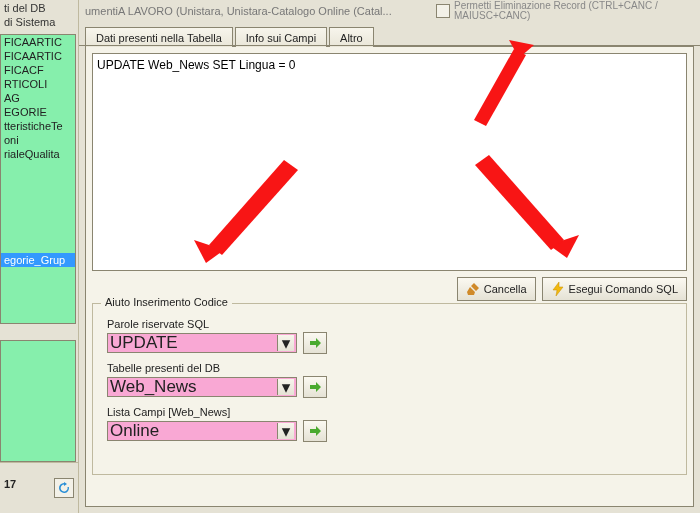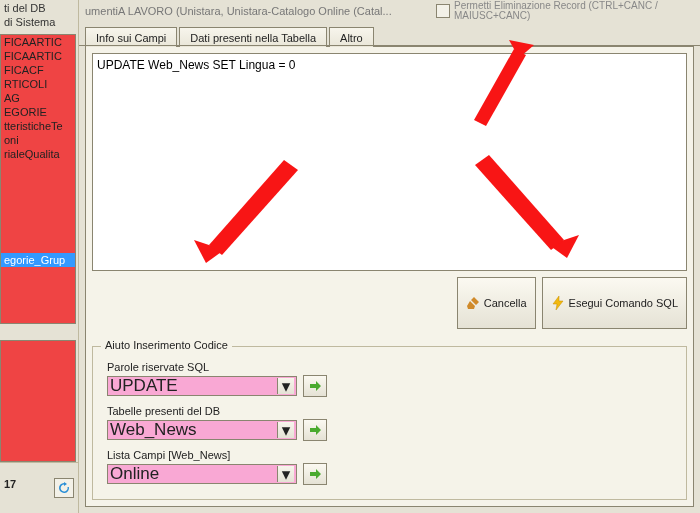--- a/index.html
+++ b/index.html
@@ -1,39 +1,39 @@
 <!DOCTYPE html>
 <html><head>
 <meta charset="utf-8">
 <style>
 html,body{margin:0;padding:0;font-family:Tahoma,Arial,sans-serif;font-size:11px;background:#e5e2d5;color:#222;width:700px;height:513px;overflow:hidden}
 .page{display:flex;height:100%}
 .left-col{width:78px;flex:0 0 78px;background:#e5e2d5;border-right:1px solid #bfb99f;display:flex;flex-direction:column}
 .left-header{padding:2px 4px;color:#333;white-space:nowrap;overflow:hidden}
 .left-header-row{height:14px;overflow:hidden}
-.db-list{flex:1;background:#ef4444;border:1px solid #8a8570;margin:2px 2px 0 0;overflow:hidden;font-size:11px}
+.db-list{flex:1;background:#86efac;border:1px solid #8a8570;margin:2px 2px 0 0;overflow:hidden;font-size:11px}
 .db-list div{padding:1px 3px;white-space:nowrap;overflow:hidden}
 .db-list .sel{background:#3399ff;color:#fff}
 .spacer-gap{height:14px}
 .footer-row{display:flex;align-items:flex-start;padding:15px 4px;border-top:1px solid #bfb99f;background:#e5e2d5}
 .footer-row .num{flex:1;font-weight:bold}
 .refresh-btn{width:18px;height:18px;border:1px solid #8a8570;background:#f3f1e8;display:flex;align-items:center;justify-content:center;color:#2a8fd6}
 .main{flex:1;display:flex;flex-direction:column;background:#e5e2d5;position:relative}
 .top-strip{height:22px;display:flex;align-items:center;padding:0 6px;color:#777;font-size:11px;overflow:hidden;white-space:nowrap}
 .top-strip .chk{width:12px;height:12px;border:1px solid #8a8570;margin-right:4px;flex:0 0 12px;background:#f3f1e8}
 .top-strip .cut{flex:1;overflow:hidden}
 .tabs{display:flex;align-items:flex-end;padding:0 6px;height:24px;position:relative}
 .tab{padding:4px 10px 3px;border:1px solid #8a8570;border-bottom:none;background:linear-gradient(#f7f5ec,#e9e6d8);margin-right:2px;position:relative;top:1px;font-size:11px;cursor:pointer}
 .tab.active{background:#f5f3e9;font-weight:bold;border-bottom:1px solid #f5f3e9;z-index:2}
 .tab-line{position:absolute;left:0;right:0;bottom:0;height:1px;background:#8a8570}
 .tab-body{margin:0 6px 6px;background:#f5f3e9;border:1px solid #8a8570;display:flex;flex-direction:column;padding:6px;flex:1}
 .sql-area{width:100%;height:218px;resize:none;border:1px solid #8a8570;background:#fff;font-family:Verdana,Arial,sans-serif;font-size:12px;padding:4px;box-sizing:border-box}
 .btn-row{display:flex;justify-content:flex-end;gap:6px;margin-top:6px}
-.btn{display:flex;align-items:center;gap:4px;padding:18px 8px;border:1px solid #8a8570;background:linear-gradient(#fbf9f1,#e5e2d5);cursor:pointer;font-size:11px}
-.fieldset{border:1px solid #bfb99f;margin-top:17px;padding:10px 14px 6px;position:relative}
+.btn{display:flex;align-items:center;gap:4px;padding:4px 8px;border:1px solid #8a8570;background:linear-gradient(#fbf9f1,#e5e2d5);cursor:pointer;font-size:11px}
+.fieldset{border:1px solid #bfb99f;margin-top:2px;padding:10px 14px 24px;position:relative}
 .fieldset .legend{position:absolute;top:-8px;left:8px;background:#f5f3e9;padding:0 4px;font-size:11px}
 .fld-label{margin:4px 0 2px;font-size:11px}
 .fld-row{display:flex;align-items:center;gap:6px;margin-bottom:8px}
 .combo{width:190px;height:20px;border:1px solid #8a8570;background:#f9a8d4;font-size:17px;padding:0 2px;box-sizing:border-box;display:flex;align-items:center;justify-content:space-between}
 .combo .cv{flex:1;overflow:hidden;white-space:nowrap}
 .combo .dd{width:16px;height:16px;display:flex;align-items:center;justify-content:center;border-left:1px solid #8a8570;background:linear-gradient(#f7f5ec,#e5e2d5)}
 .go-btn{width:22px;height:20px;border:1px solid #8a8570;background:linear-gradient(#fbf9f1,#e5e2d5);display:flex;align-items:center;justify-content:center;cursor:pointer}
 .arrow{position:absolute;pointer-events:none}
 svg.redarrow{display:block}
 </style>
@@ -73,22 +73,22 @@
 
   <div class="main">
     <div class="top-strip">
       <span class="cut">umentiA    LAVORO (Unistara, Unistara-Catalogo Online (Catal...</span>
       <span style="width:20px"></span>
       <span class="chk"></span>
       <span style="max-width:240px;white-space:normal;line-height:10px;font-size:10px;color:#888">Permetti Eliminazione Record (CTRL+CANC / MAIUSC+CANC)</span>
     </div>
 
     <div class="tabs">
+      <div class="tab">Dati presenti nella Tabella</div>
       <div class="tab">Info sui Campi</div>
-      <div class="tab">Dati presenti nella Tabella</div>
       <div class="tab">Altro</div>
       <div class="tab-line"></div>
     </div>
 
     <div class="tab-body">
       <textarea class="sql-area" style="">UPDATE Web_News SET Lingua = 0</textarea>
       <div class="btn-row">
         <div class="btn">
           <svg width="14" height="14" viewBox="0 0 14 14">
               <path d="M8 1l5 5-3 3-5-5zM4 5l5 5-1 3H2l-1-3z" fill="#d08a2a"></path>

